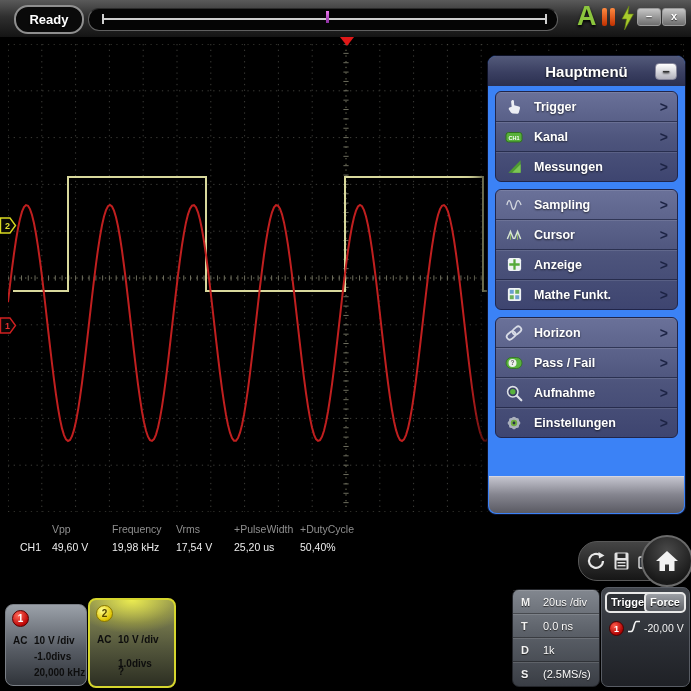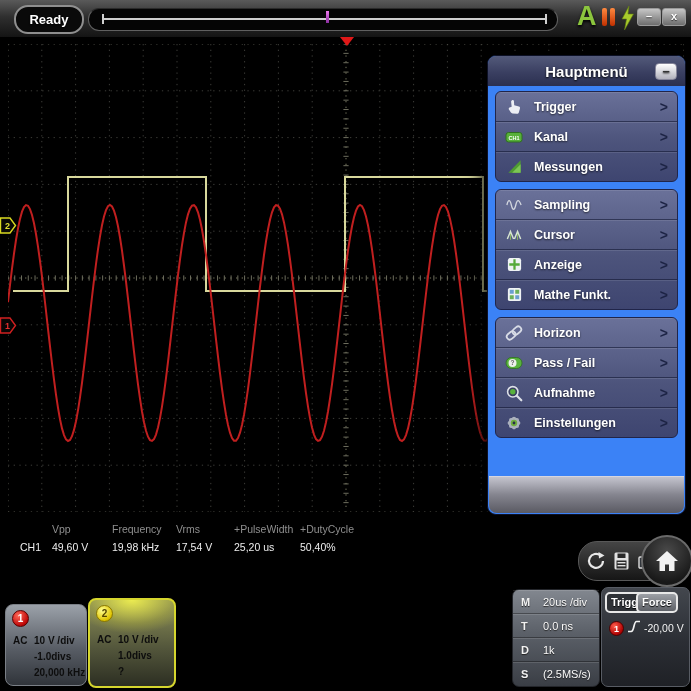--- a/index.html
+++ b/index.html
@@ -102,21 +102,21 @@
   .h-row .k{color:#f2f2f2;font-weight:bold;text-shadow:0 1px 1px #222;}
   .h-row .val{color:#fafafa;text-shadow:0 1px 1px #222;}
 
   
   #tpanel{position:absolute;left:601px;top:587px;width:87px;height:98px;border-radius:7px;
         background:linear-gradient(#43474e 0%,#2b2e34 55%,#1f2126 100%);border:1px solid #585c64;}
   .t-btn{position:absolute;top:4px;height:17px;border:2px solid #e8e8e8;border-radius:5px;
         color:#fff;font-weight:bold;font-size:11px;line-height:16px;padding:0 4px;
         text-shadow:0 1px 1px #000;}
   .t-btn.trg{left:3px;background:#2e3136;}
-  .t-btn.frc{right:11px;background:linear-gradient(#9da0a6,#5e6167);}
+  .t-btn.frc{right:3px;background:linear-gradient(#9da0a6,#5e6167);}
   .t-src{position:absolute;left:7px;top:33px;width:13px;height:13px;border-radius:50%;
         background:radial-gradient(circle at 35% 30%,#ff5a4a,#b00404 70%,#700000);
         border:1px solid #500000;color:#fff;font-size:9px;font-weight:bold;
         display:flex;align-items:center;justify-content:center;}
   .t-slope{position:absolute;left:25px;top:31px;}
   .t-level{position:absolute;left:42px;top:34px;font-size:10.5px;color:#f2f2f2;}
 </style>
 </head>
 <body>
 
@@ -501,21 +501,21 @@
         <div class="ch-num">1</div>
         <div class="ch-row" style="left: 7px; top: 30px;">AC</div>
         <div class="ch-row" style="left: 28px; top: 30px;">10 V /div</div>
         <div class="ch-row" style="left: 28px; top: 46px;">-1.0divs</div>
         <div class="ch-row" style="left: 28px; top: 62px;">20,000 kHz</div>
       </div>
       <div class="ch-box c2">
         <div class="ch-num">2</div>
         <div class="ch-row" style="left: 7px; top: 34px;">AC</div>
         <div class="ch-row" style="left: 28px; top: 34px;">10 V /div</div>
-        <div class="ch-row" style="left: 28px; top: 50px;">1.0divs</div>
+        <div class="ch-row" style="left: 28px; top: 58px;">1.0divs</div>
         <div class="ch-row" style="left: 28px; top: 66px;">?</div>
       </div>
     </div>
 
   <div id="quickbar">
     <span class="qb-icn i1">
       <svg width="20" height="20" viewBox="0 0 20 20">
         <path d="M14.5 4.5 A7 7 0 1 0 17 10" stroke="#e8e8e8" stroke-width="2.2" fill="none"></path>
         <polygon points="12.5,1 18.5,4.5 13,7.5" fill="#e8e8e8"></polygon>
       </svg>

